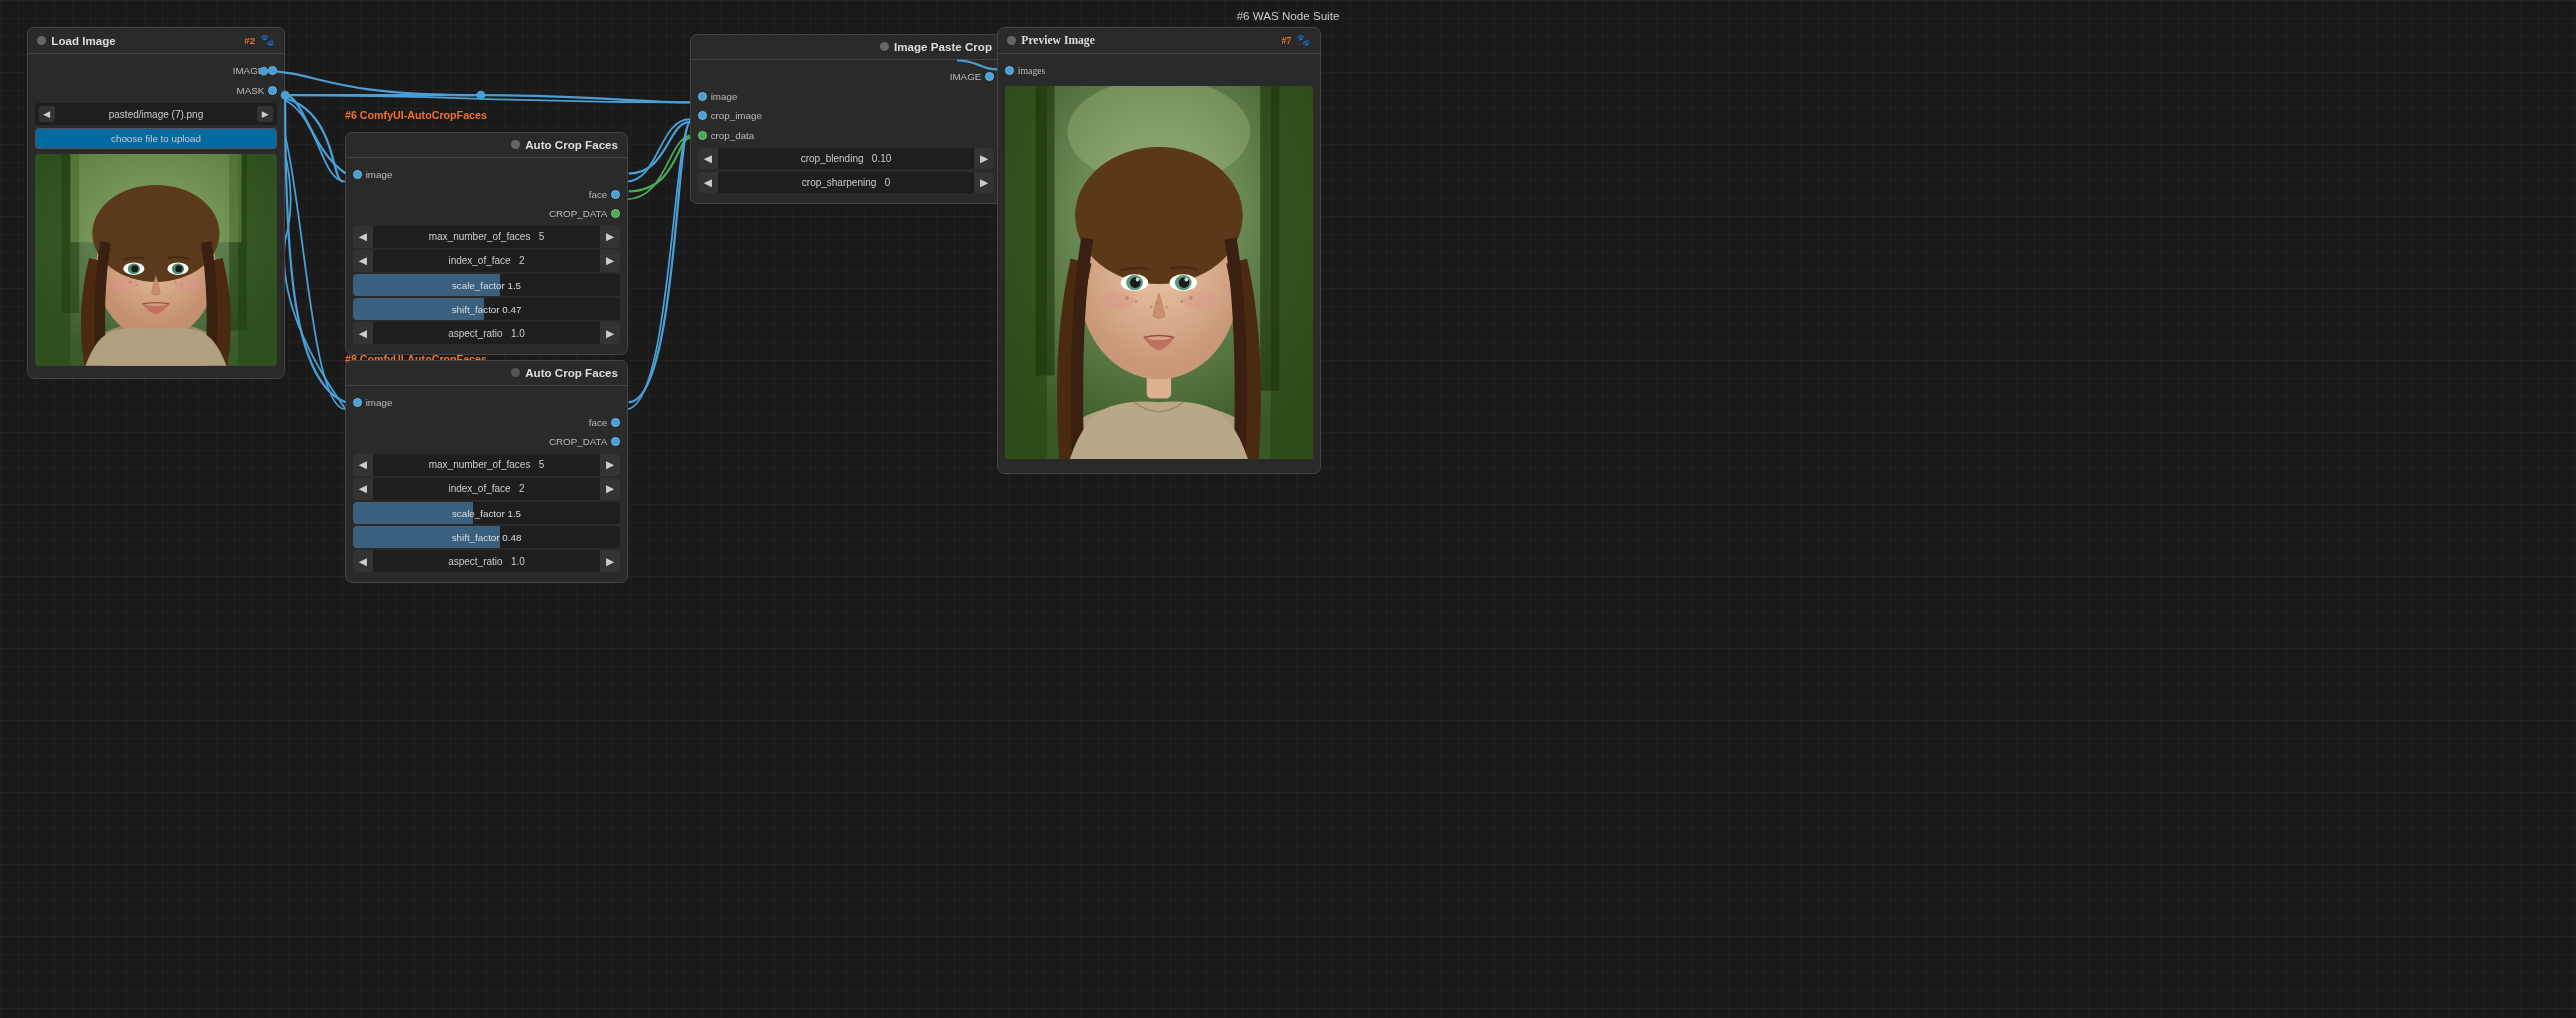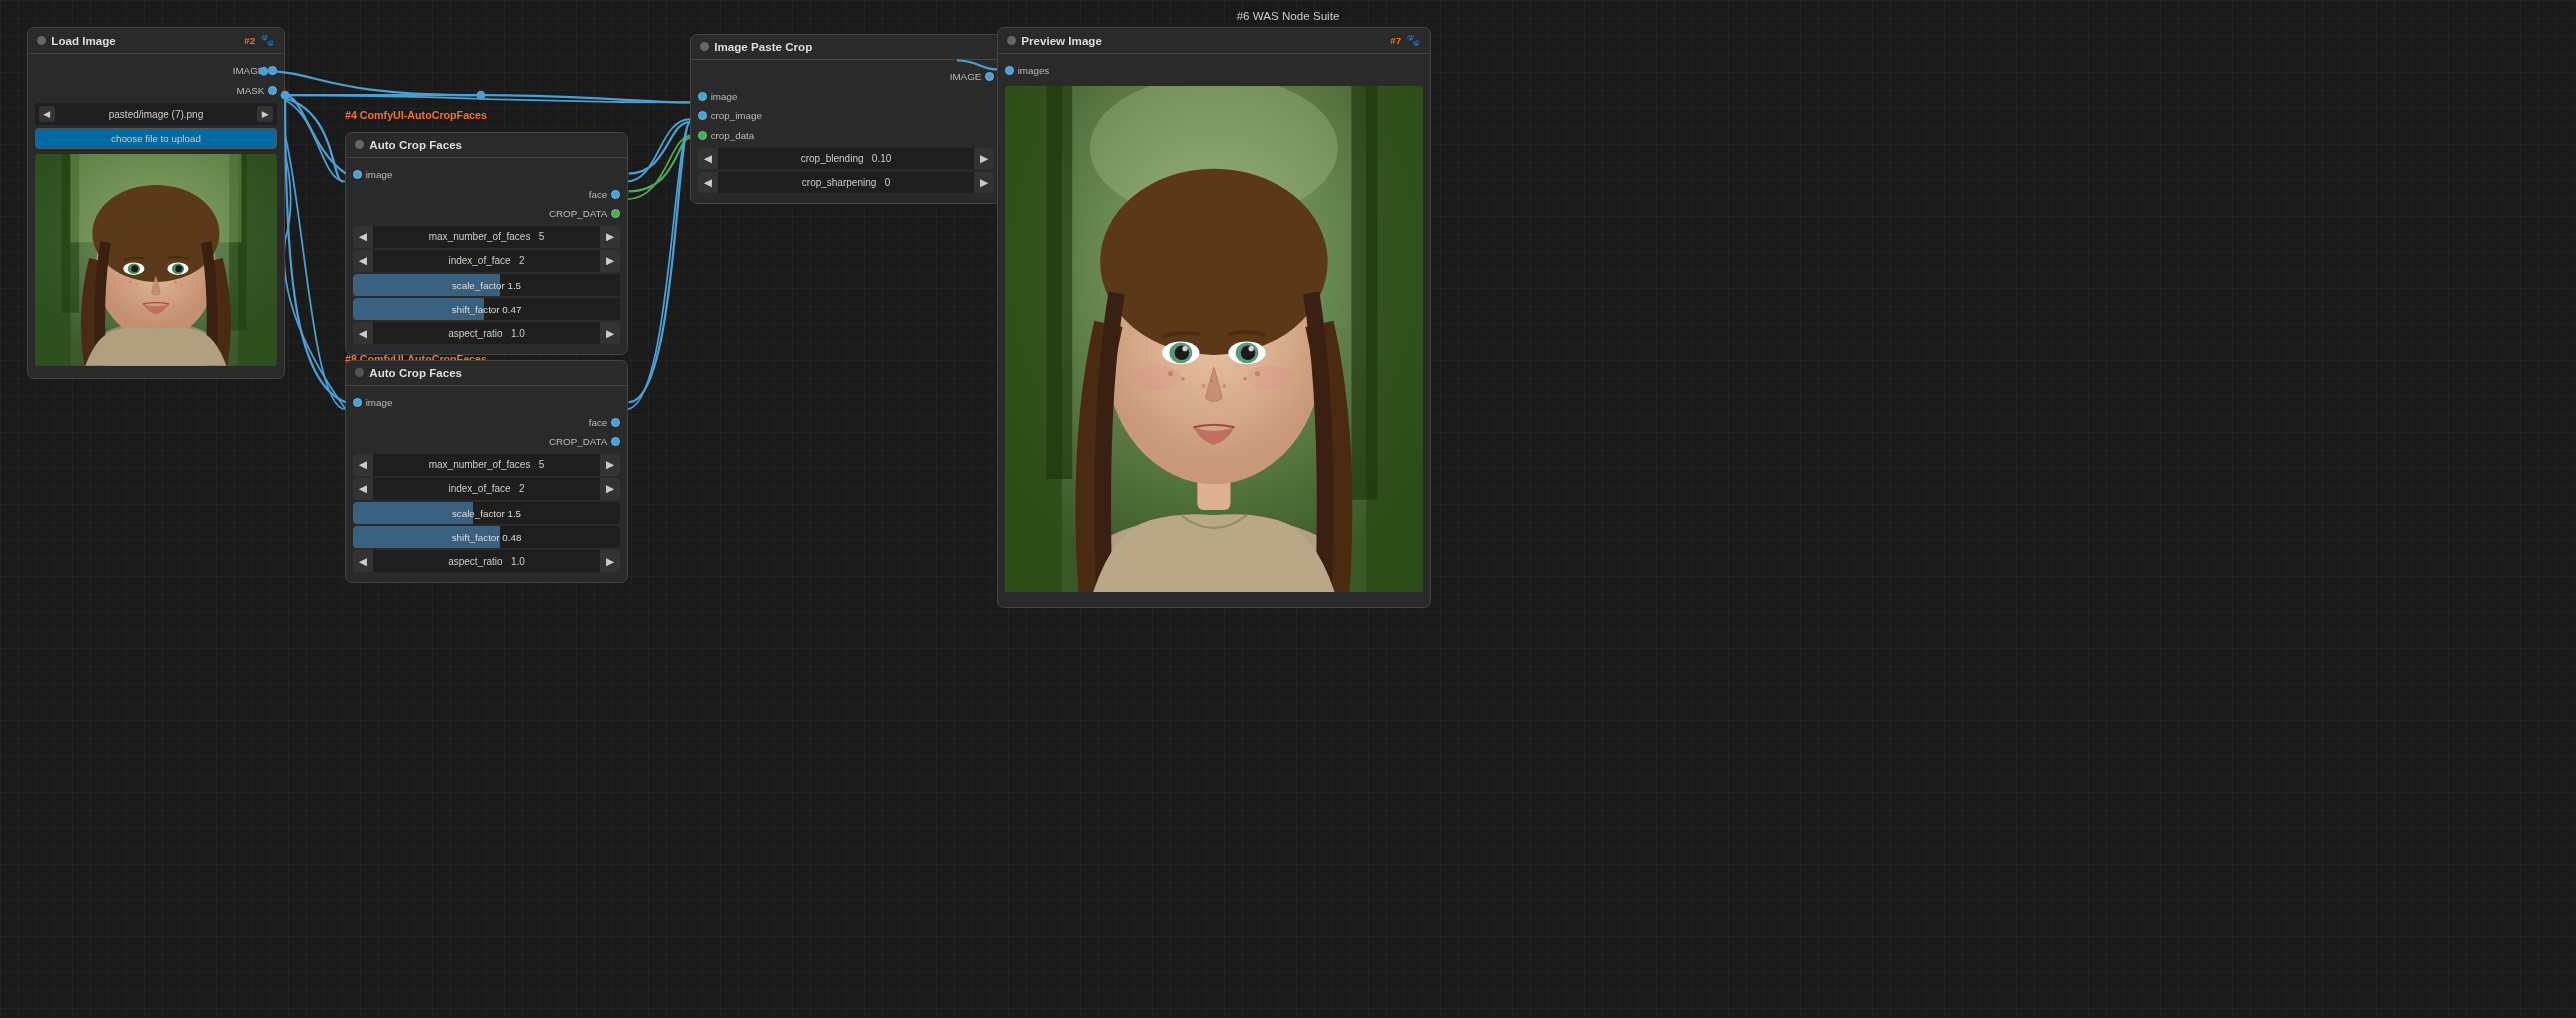--- a/index.html
+++ b/index.html
@@ -28,20 +28,21 @@
     }
     .node-header {
       display: flex;
       align-items: center;
       gap: 5.3px;
       padding: 5.3px 9px;
       border-bottom: 0.9px solid #444;
       font-size: 11.6px;
       font-weight: 600;
       color: #ddd;
+      justify-content: flex-end;
     }
     .node-dot {
       width: 9px; height: 9px;
       border-radius: 50%;
       background: #666;
       flex-shrink: 0;
     }
     .node-badge {
       font-size: 9.8px;
       color: #f07030;
@@ -339,21 +340,21 @@
         <circle cx="159" cy="145" r="1.5" fill="#b07050" opacity="0.5"></circle>
         <circle cx="166" cy="148" r="1" fill="#b07050" opacity="0.5"></circle>
 
         <path d="M 57 240 Q 70 205, 90 200 Q 110 195, 137 198 Q 164 195, 184 200 Q 204 205, 217 240Z" fill="#b0a080"></path>
       </svg>
     </div>
   </div>
 </div>
 
 <div class="node-title-badge" style="left:345px; top:109px;">
-  <span>#4 ComfyUI-AutoCropFaces</span>
+  <span>#6 ComfyUI-AutoCropFaces</span>
 </div>
 <div class="node" style="left:345px; top:132px; width:283px;">
   <div class="node-header">
     <div class="node-dot"></div>
     <span>Auto Crop Faces</span>
   </div>
   <div class="node-body">
 
     <div class="port-row">
       <div class="port-dot blue"></div>
@@ -485,21 +486,21 @@
     </div>
 
     <div class="stepper-row">
       <button class="stepper-btn">◀</button>
       <span class="stepper-label">crop_sharpening &nbsp; 0</span>
       <button class="stepper-btn right">▶</button>
     </div>
   </div>
 </div>
 
-<div class="node" style="left:997px; top:27px; width:434px;">
+<div class="node" style="left:997px; top:27px; width:324px;font-family:Liberation Serif, serif;">
   <div class="node-header">
     <div class="node-dot"></div>
     <span>Preview Image</span>
     <span class="node-badge" style="margin-left:auto;">#7</span>
     <span style="color:#f07030;">🐾</span>
   </div>
   <div class="node-body">
 
     <div class="port-row">
       <div class="port-dot blue"></div>

